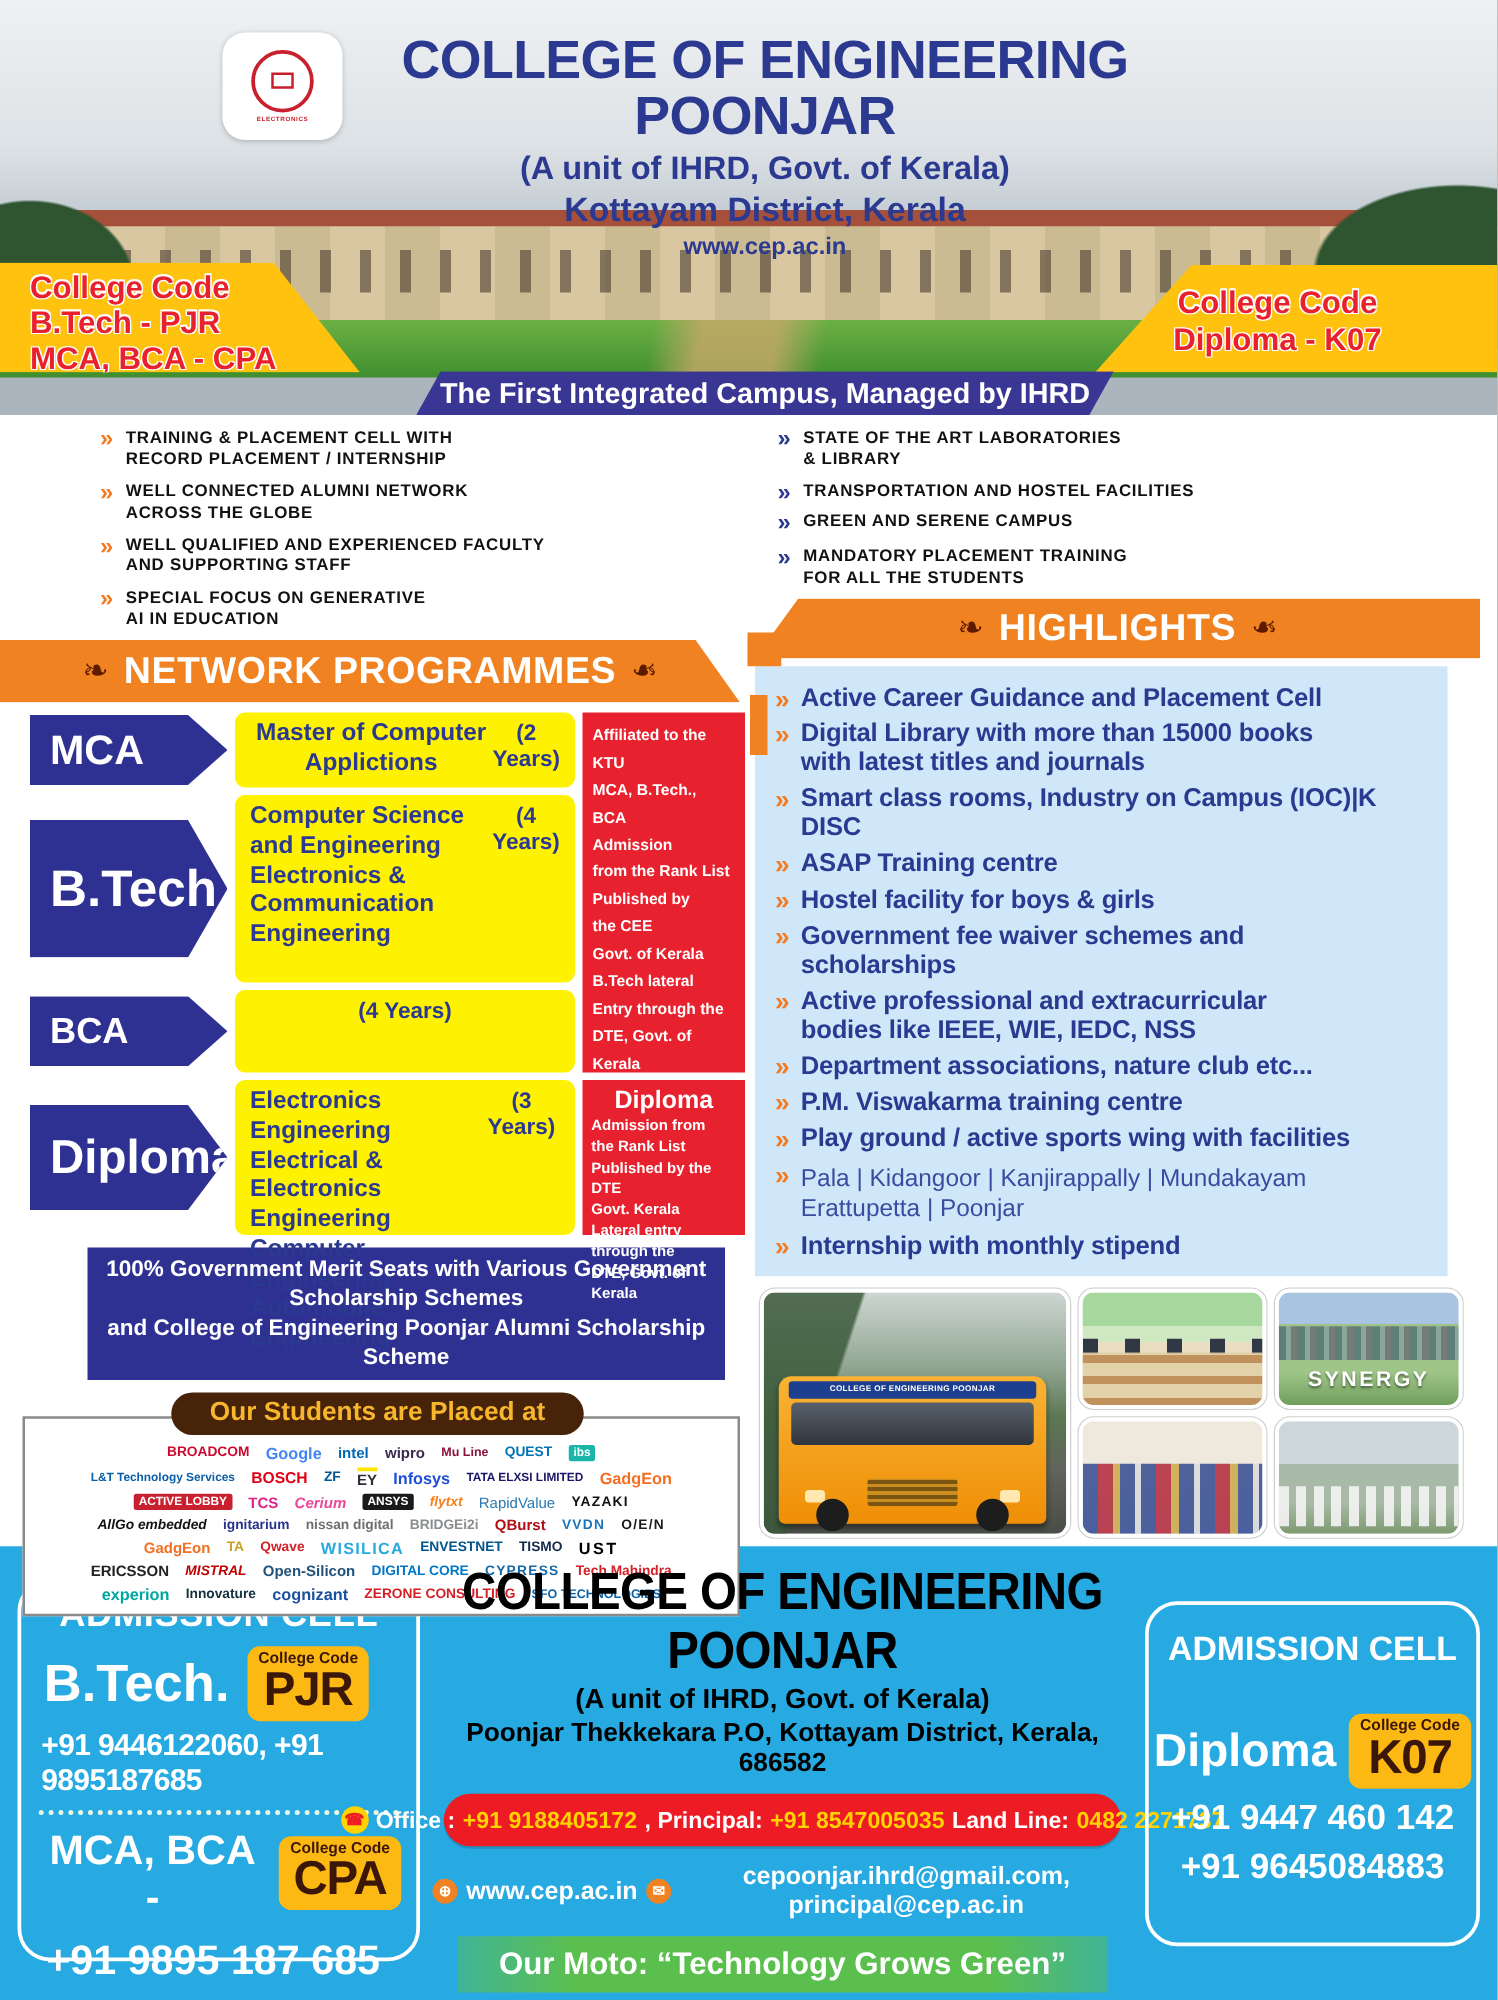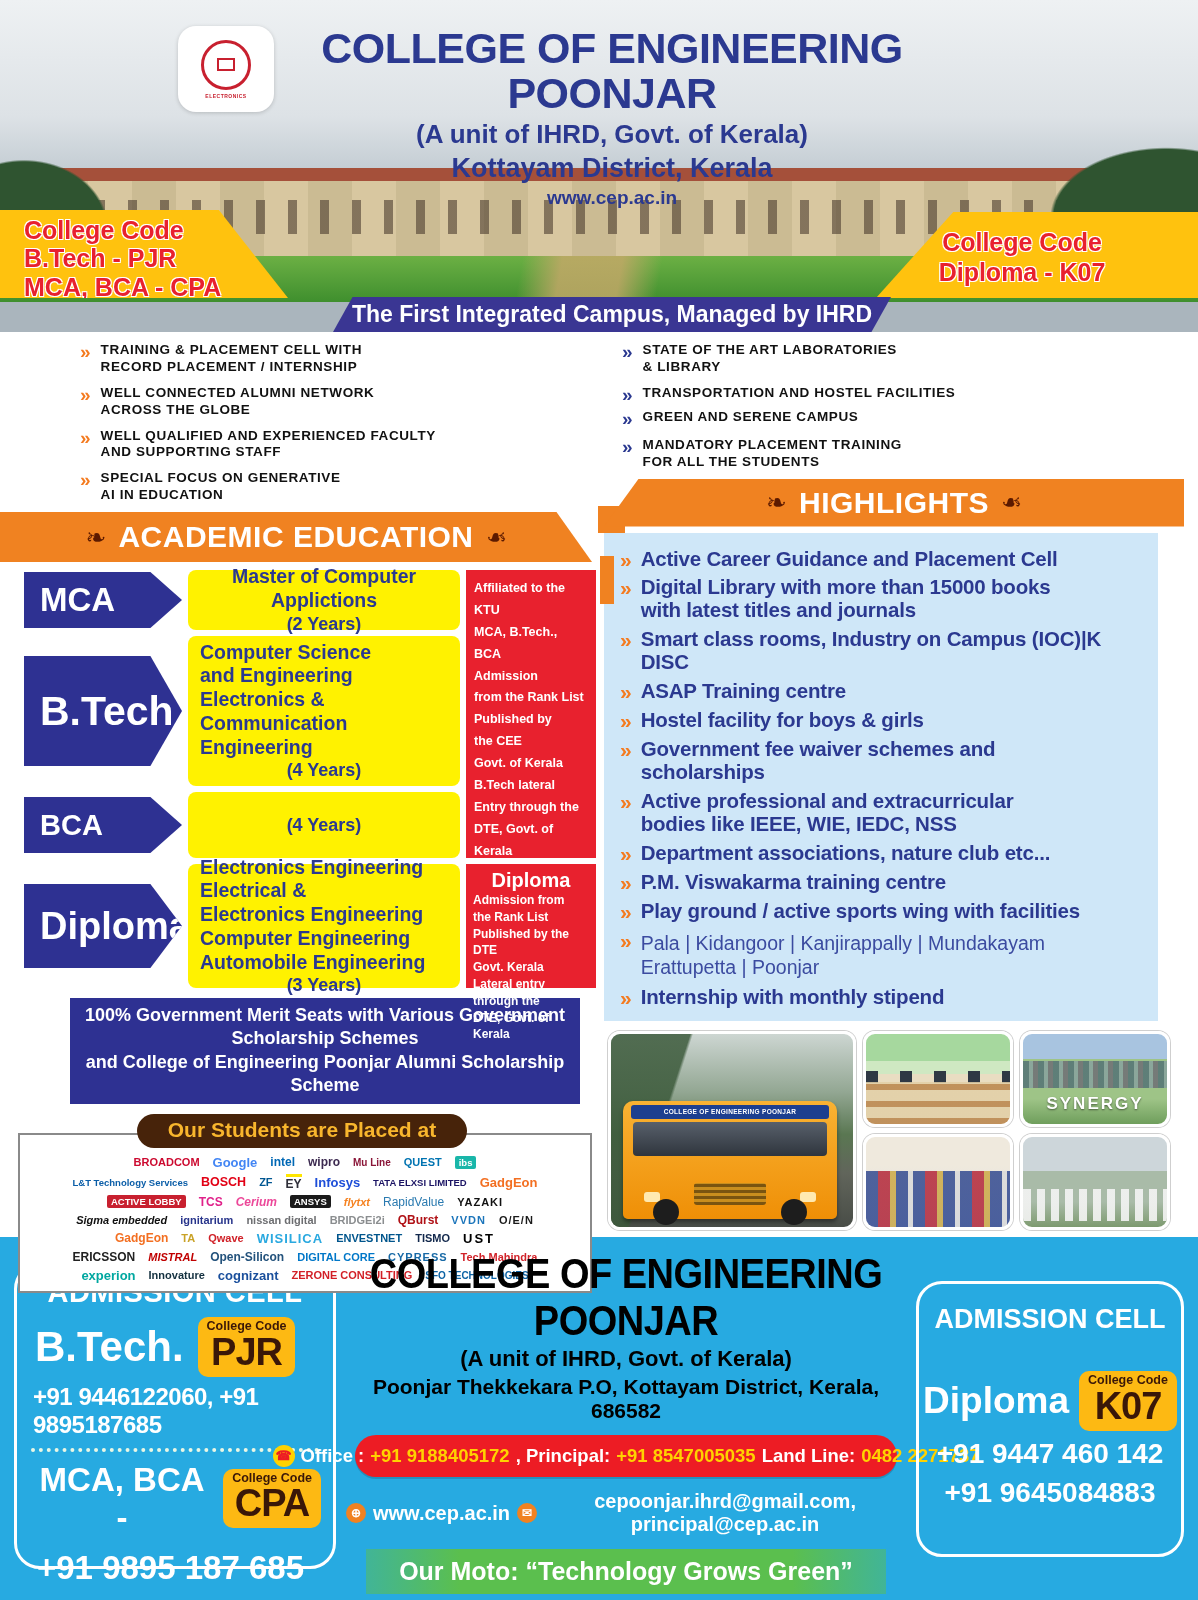--- a/index.html
+++ b/index.html
@@ -69,21 +69,21 @@
   .deco-bar { position:absolute; left:600px; top:556px; width:14px; height:48px; background:#f08221; }
 
   .prog-grid { margin-top:8px; padding-left:24px; display:grid; grid-template-columns:158px 272px 130px;
           grid-template-rows:60px 150px 66px 124px; gap:6px; }
   .parrow { background:#2e3192; color:#fff; font-weight:bold; clip-path:polygon(0 0,80% 0,100% 50%,80% 100%,0 100%);
           display:flex; align-items:center; padding-left:16px; align-self:center; width:100%; }
   .a-mca { height:56px; font-size:33px; }
   .a-btech { height:110px; font-size:41px; }
   .a-bca { height:56px; font-size:29px; }
   .a-dip { height:84px; font-size:38px; }
-  .pbox { background:#fff200; border-radius:8px; padding:5px 12px; display:flex; flex-direction:column; justify-content:center; }
+  .pbox { background:#fff200; border-radius:8px; padding:5px 12px; display:flex; flex-direction:row; justify-content:center; }
   .pname { color:#2b3990; font-weight:bold; font-size:19.5px; line-height:1.22; white-space:pre-line; }
   .pbox.center .pname { text-align:center; }
   .pyears { color:#2b3990; font-weight:bold; font-size:18px; text-align:center; margin-top:1px; }
   .rednote { background:#e8212e; color:#fff; font-weight:bold; font-size:12.5px; line-height:1.75; padding:8px 8px;
           white-space:pre-line; grid-column:3; grid-row:1/4; }
   .rednote2 { background:#e8212e; color:#fff; padding:5px 7px; grid-column:3; grid-row:4; }
   .rn2-title { font-size:20px; font-weight:bold; text-align:center; }
   .rn2-body { font-size:12px; font-weight:bold; line-height:1.4; white-space:pre-line; }
 
   .bluebar { margin:10px 0 0 70px; width:510px; background:#2e3192; color:#fff; font-weight:bold; font-size:18px;
@@ -235,21 +235,21 @@
         </div>
         <div class="feat">
           <span class="chev or">»</span>
           <div class="feat-text">SPECIAL FOCUS ON GENERATIVE
 AI IN EDUCATION</div>
         </div>
       </div>
 
       <div class="academic-band">
         <span class="flo">❧</span>
-        <span class="band-title">ACADEMIC EDUCATION</span>
+        <span class="band-title">NETWORK PROGRAMMES</span>
         <span class="flo mir">❧</span>
       </div>
 
       <div class="prog-grid">
         <div class="parrow a-mca">
           <span>MCA</span>
         </div>
         <div class="pbox center">
           <div class="pname">Master of Computer Applictions</div>
           <div class="pyears">(2 Years)</div>
@@ -333,21 +333,21 @@
           <div class="lg-row">
             <span class="lg block" style="background:#c8202f">ACTIVE LOBBY</span>
             <span class="lg" style="color:#e0218a;font-size:12px">TCS</span>
             <span class="lg" style="color:#ec4899;font-style:italic;font-size:12px">Cerium</span>
             <span class="lg block" style="background:#1a1a1a;color:#f2c230">ANSYS</span>
             <span class="lg" style="color:#f58220;font-style:italic">flytxt</span>
             <span class="lg" style="color:#2a7ab0;font-weight:normal;font-size:12px">RapidValue</span>
             <span class="lg" style="color:#111;letter-spacing:1px">YAZAKI</span>
           </div>
           <div class="lg-row">
-            <span class="lg" style="color:#111;font-style:italic">Sigma embedded</span>
+            <span class="lg" style="color:#111;font-style:italic">AllGo embedded</span>
             <span class="lg" style="color:#27348b">ignitarium</span>
             <span class="lg" style="color:#6d6e71">nissan digital</span>
             <span class="lg" style="color:#8a8d8f">BRIDGEi2i</span>
             <span class="lg" style="color:#b01116;font-size:12px">QBurst</span>
             <span class="lg" style="color:#1b75bb;letter-spacing:1px">VVDN</span>
             <span class="lg" style="color:#1a1a1a;letter-spacing:1px">O/E/N</span>
           </div>
           <div class="lg-row">
             <span class="lg" style="color:#f36f21;font-size:12px">GadgEon</span>
             <span class="lg" style="color:#c9a227">TA</span>

